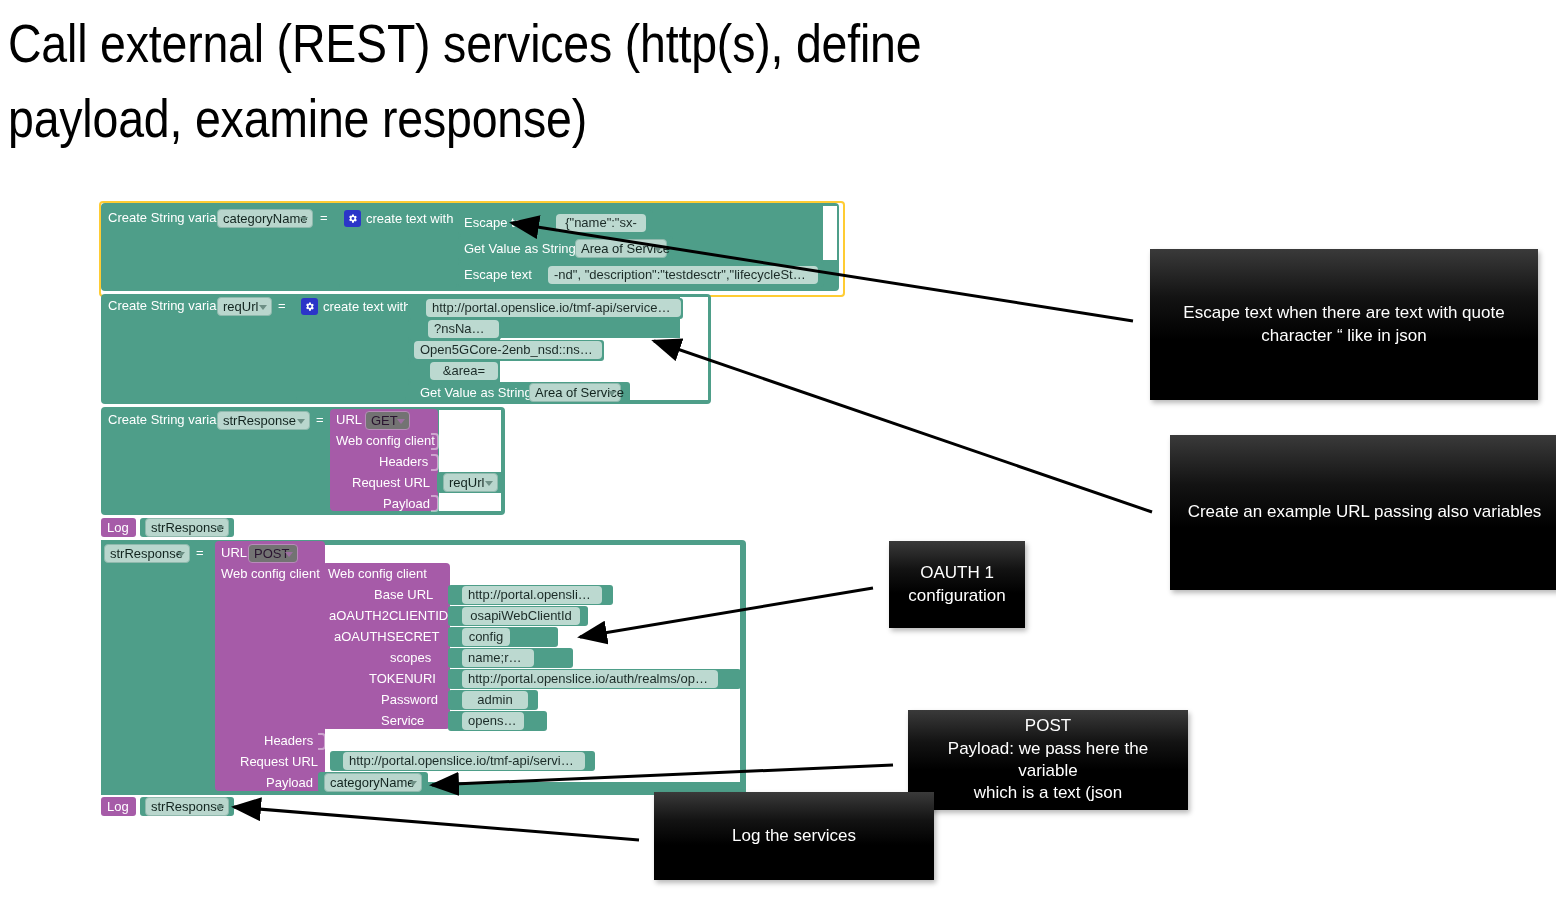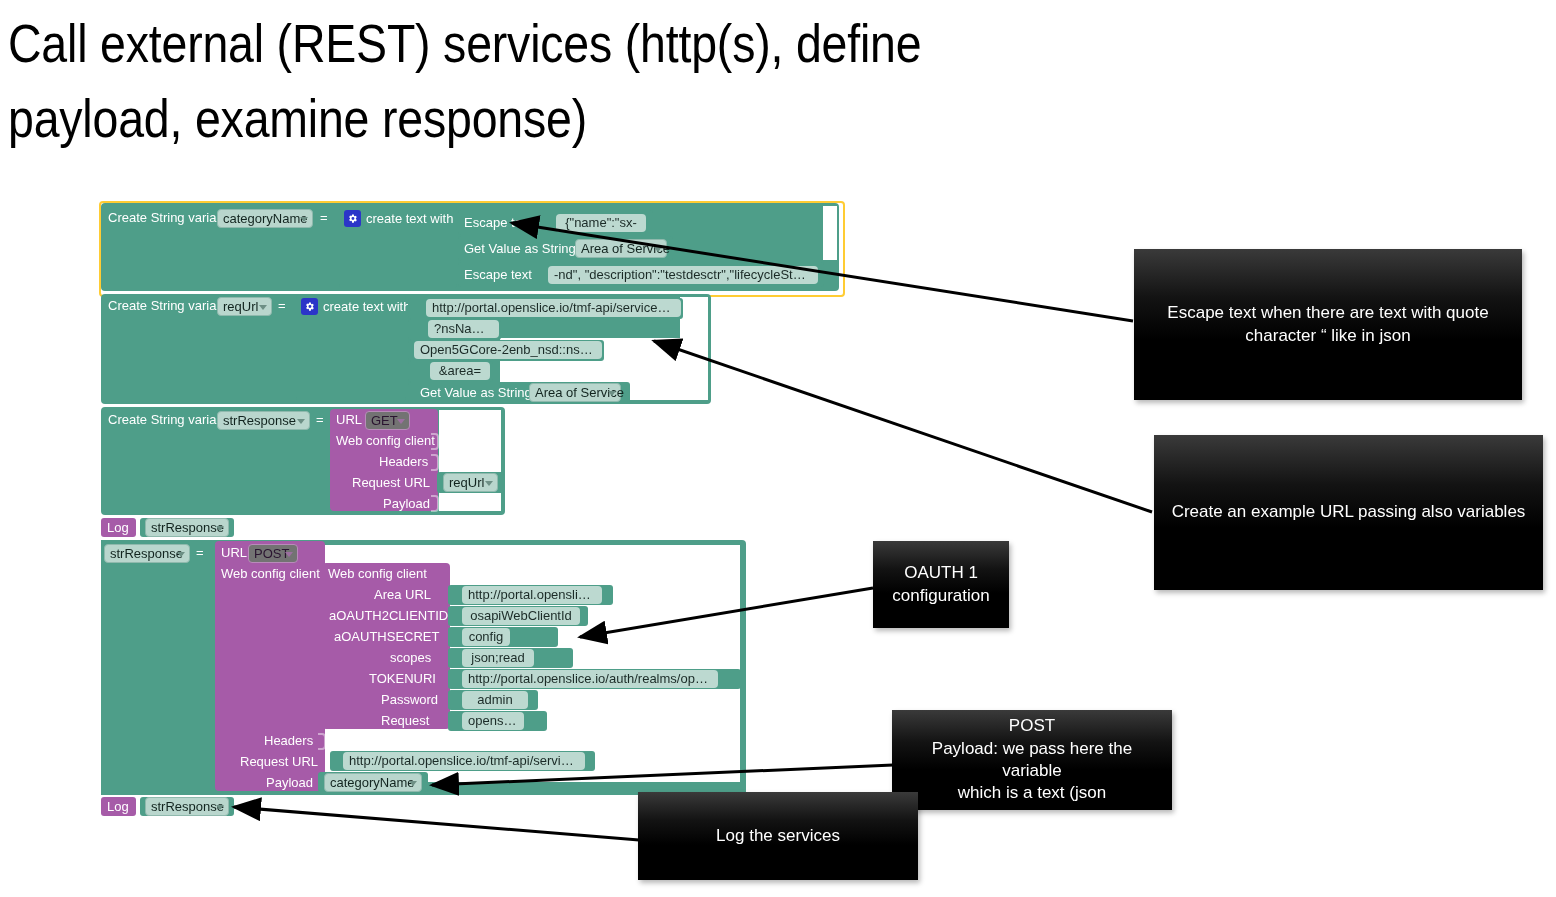--- a/index.html
+++ b/index.html
@@ -65,20 +65,21 @@
   
   .callout{
     position:absolute;box-sizing:border-box;
     background:linear-gradient(180deg,#3a3a3a 0%,#131313 32%,#000000 60%,#000000 100%);
     color:#ffffff;display:flex;align-items:center;justify-content:center;
     text-align:center;font-size:17px;line-height:1.32;
     padding:6px 14px;
     font-family:"Liberation Sans","DejaVu Sans",sans-serif;
     box-shadow:2px 3px 5px rgba(0,0,0,.28);
     white-space:pre-line;
+    margin-left:16px;
   }
   
   #arrows{position:absolute;left:0;top:0;width:1556px;height:897px;pointer-events:none;}
   .gear{
     position:absolute;width:17px;height:17px;background:#2b35c8;
     border-radius:3px;display:flex;align-items:center;justify-content:center;
   }
   .gear svg{display:block;}
 </style>
 </head>
@@ -147,21 +148,21 @@
   <div class="blk teal" style="left:408px;top:298px;width:275px;height:21px;border-radius:3px;"></div>
   <div class="txt" style="left:426px;top:299px;width:255px;text-align:center;">http://portal.openslice.io/tmf-api/serviceCatalo…</div>
 
   <div class="blk teal" style="left:408px;top:319px;width:93px;height:21px;border-radius:3px;"></div>
   <div class="txt" style="left:428px;top:320px;width:71px;text-align:center;">?nsName=</div>
 
   <div class="blk teal" style="left:408px;top:340px;width:196px;height:21px;border-radius:3px;"></div>
   <div class="txt" style="left:414px;top:341px;width:188px;text-align:center;">Open5GCore-2enb_nsd::nsName</div>
 
   <div class="blk teal" style="left:408px;top:361px;width:85px;height:21px;border-radius:3px;"></div>
-  <div class="txt" style="left:430px;top:362px;width:60px;text-align:center;">&amp;area=</div>
+  <div class="txt" style="left:430px;top:362px;width:68px;text-align:center;">&amp;area=</div>
 
   <div class="blk teal" style="left:408px;top:382px;width:222px;height:21px;border-radius:3px;"></div>
   <div class="lbl" style="left:420px;top:385px;">Get Value as String</div>
   <div class="chip" style="left:529px;top:383px;width:92px;">
     <span>Area of Service</span>
     <i class="caret"></i>
   </div>
 
   <div class="blk teal" style="left:101px;top:407px;width:404px;height:108px;border-radius:4px;"></div>
   <div class="blk white" style="left:439px;top:410px;width:62px;height:101px;"></div>
@@ -220,45 +221,45 @@
   <div class="chip purple-chip" style="left:248px;top:544px;width:50px;">
     <span>POST</span>
     <i class="caret"></i>
   </div>
 
   <div class="lbl" style="left:221px;top:566px;">Web config client</div>
 
   <div class="blk purple" style="left:322px;top:563px;width:128px;height:166px;border-radius:4px;"></div>
   <div class="lbl" style="left:328px;top:566px;">Web config client</div>
 
-  <div class="lbl" style="left:374px;top:587px;">Area URL</div>
+  <div class="lbl" style="left:374px;top:587px;">Base URL</div>
   <div class="blk teal" style="left:448px;top:585px;width:165px;height:20px;border-radius:3px;"></div>
   <div class="txt" style="left:462px;top:586px;width:140px;text-align:center;">http://portal.openslice.io</div>
 
   <div class="lbl" style="left:329px;top:608px;">aOAUTH2CLIENTID</div>
   <div class="blk teal" style="left:448px;top:606px;width:140px;height:20px;border-radius:3px;"></div>
   <div class="txt" style="left:462px;top:607px;width:118px;text-align:center;">osapiWebClientId</div>
 
   <div class="lbl" style="left:334px;top:629px;">aOAUTHSECRET</div>
   <div class="blk teal" style="left:448px;top:627px;width:110px;height:20px;border-radius:3px;"></div>
   <div class="txt" style="left:462px;top:628px;width:48px;text-align:center;">config</div>
 
   <div class="lbl" style="left:390px;top:650px;">scopes</div>
   <div class="blk teal" style="left:448px;top:648px;width:125px;height:20px;border-radius:3px;"></div>
-  <div class="txt" style="left:462px;top:649px;width:72px;text-align:center;">json;read</div>
+  <div class="txt" style="left:462px;top:649px;width:72px;text-align:center;">name;read</div>
 
   <div class="lbl" style="left:369px;top:671px;">TOKENURI</div>
   <div class="blk teal" style="left:448px;top:669px;width:293px;height:20px;border-radius:3px;"></div>
   <div class="txt" style="left:462px;top:670px;width:256px;text-align:center;">http://portal.openslice.io/auth/realms/openslice…</div>
 
   <div class="lbl" style="left:381px;top:692px;">Password</div>
   <div class="blk teal" style="left:448px;top:690px;width:90px;height:20px;border-radius:3px;"></div>
   <div class="txt" style="left:462px;top:691px;width:66px;text-align:center;">admin</div>
 
-  <div class="lbl" style="left:381px;top:713px;">Request</div>
+  <div class="lbl" style="left:381px;top:713px;">Service</div>
   <div class="blk teal" style="left:448px;top:711px;width:99px;height:20px;border-radius:3px;"></div>
   <div class="txt" style="left:462px;top:712px;width:62px;text-align:center;">openslice</div>
 
   <div class="lbl" style="left:264px;top:733px;">Headers</div>
   <span class="socket" style="left:318px;top:733px;"></span>
 
   <div class="lbl" style="left:240px;top:754px;">Request URL</div>
   <div class="blk teal" style="left:330px;top:751px;width:265px;height:20px;border-radius:3px;"></div>
   <div class="txt" style="left:343px;top:752px;width:242px;text-align:center;">http://portal.openslice.io/tmf-api/serviceCatalo…</div>
 

